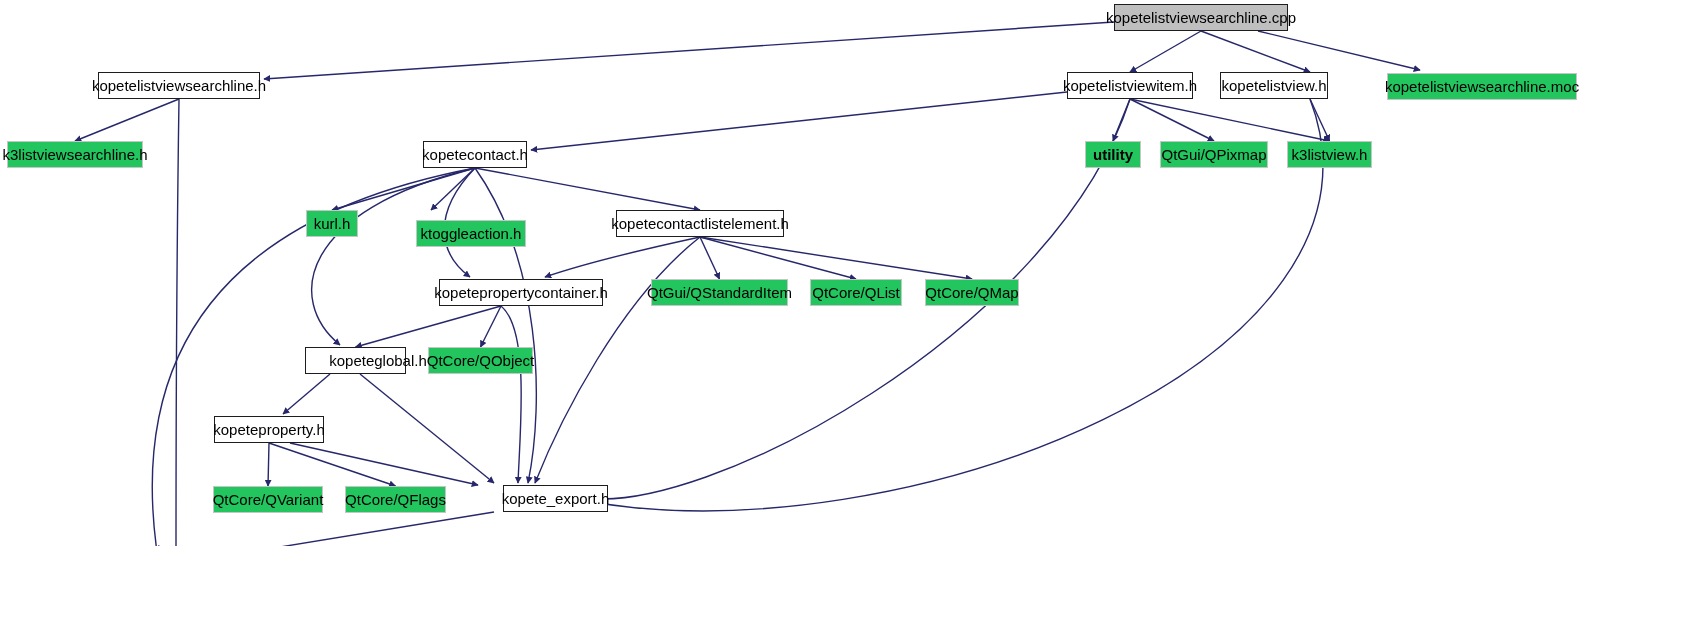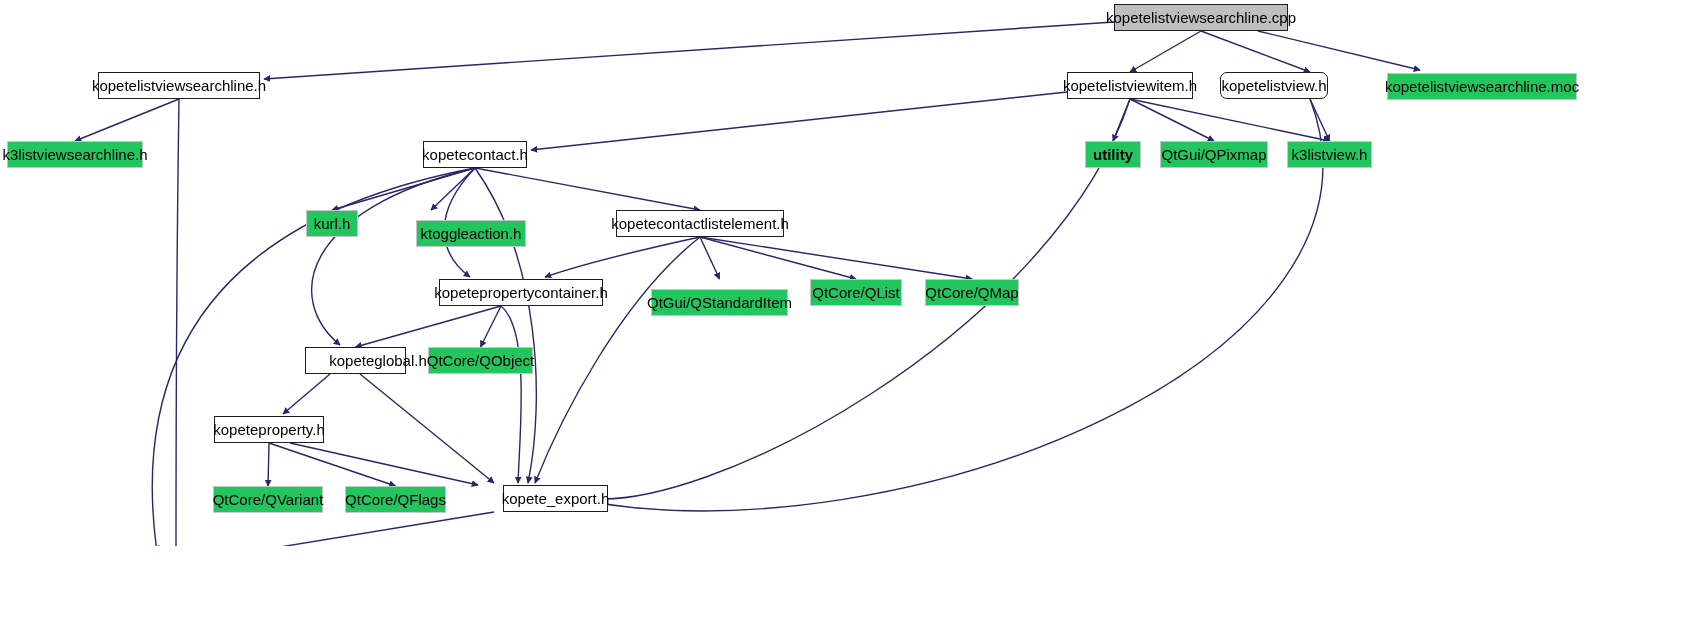--- a/index.html
+++ b/index.html
@@ -104,21 +104,21 @@
   <div id="nodes-layer">
       <div class="node kind-current" style="left: 1114px; top: 4px; width: 174px;">
         <span class="node-label">kopetelistviewsearchline.cpp</span>
       </div>
       <div class="node kind-header" style="left: 98px; top: 72px; width: 162px;">
         <span class="node-label">kopetelistviewsearchline.h</span>
       </div>
       <div class="node kind-header" style="left: 1067px; top: 72px; width: 126px;">
         <span class="node-label">kopetelistviewitem.h</span>
       </div>
-      <div class="node kind-header" style="left: 1220px; top: 72px; width: 108px; border-radius: 7px;">
+      <div class="node kind-header" style="left: 1220px; top: 72px; width: 108px;">
         <span class="node-label">kopetelistview.h</span>
       </div>
       <div class="node kind-system" style="left: 1387px; top: 73px; width: 190px;">
         <span class="node-label">kopetelistviewsearchline.moc</span>
       </div>
       <div class="node kind-system" style="left: 7px; top: 141px; width: 136px;">
         <span class="node-label">k3listviewsearchline.h</span>
       </div>
       <div class="node kind-header" style="left: 423px; top: 141px; width: 104px;">
         <span class="node-label">kopetecontact.h</span>
@@ -137,21 +137,21 @@
       </div>
       <div class="node kind-system" style="left: 376px; top: 220px; width: 110px; margin-left: 40px;">
         <span class="node-label">ktoggleaction.h</span>
       </div>
       <div class="node kind-header" style="left: 616px; top: 210px; width: 168px;">
         <span class="node-label">kopetecontactlistelement.h</span>
       </div>
       <div class="node kind-header" style="left: 419px; top: 279px; width: 164px; margin-left: 20px;">
         <span class="node-label">kopetepropertycontainer.h</span>
       </div>
-      <div class="node kind-system" style="left: 651px; top: 279px; width: 137px; margin-top: 10px;">
+      <div class="node kind-system" style="left: 651px; top: 279px; width: 137px;">
         <span class="node-label">QtGui/QStandardItem</span>
       </div>
       <div class="node kind-system" style="left: 810px; top: 279px; width: 92px;">
         <span class="node-label">QtCore/QList</span>
       </div>
       <div class="node kind-system" style="left: 925px; top: 279px; width: 94px;">
         <span class="node-label">QtCore/QMap</span>
       </div>
       <div class="node kind-header" style="left: 305px; top: 347px; width: 101px; padding-left: 45px;">
         <span class="node-label">kopeteglobal.h</span>

